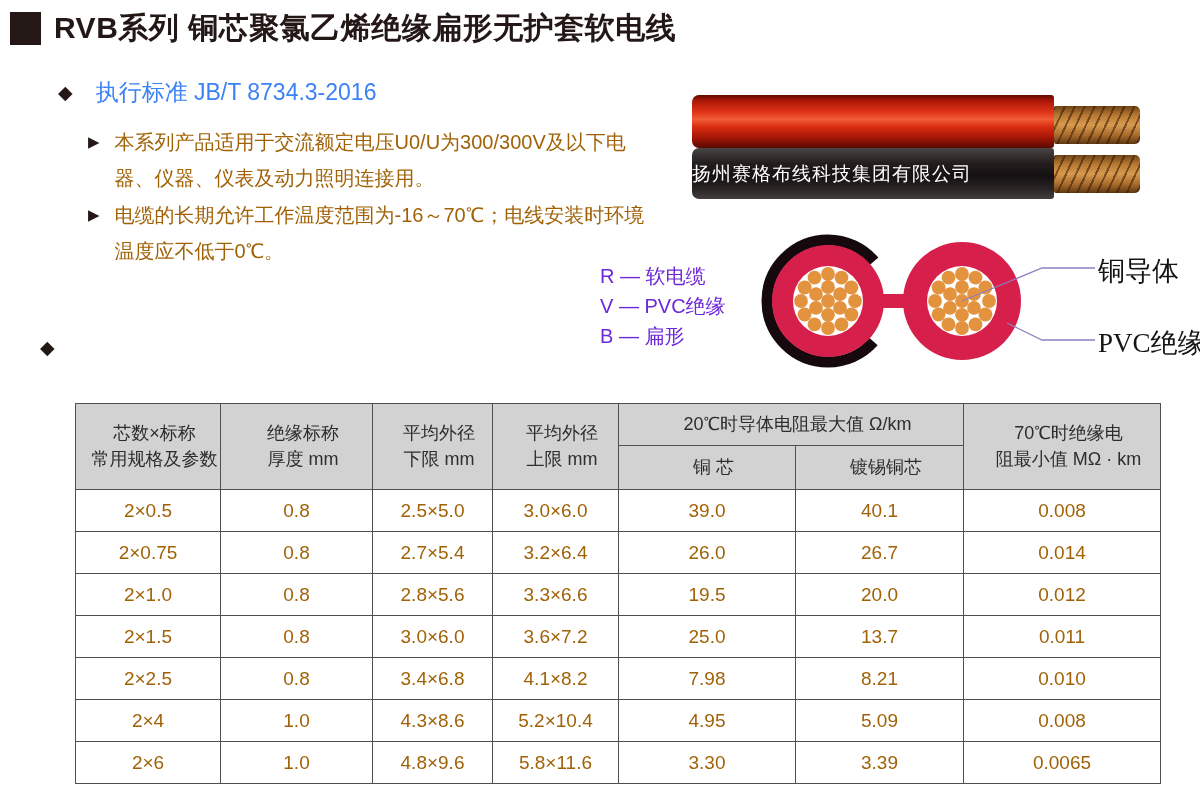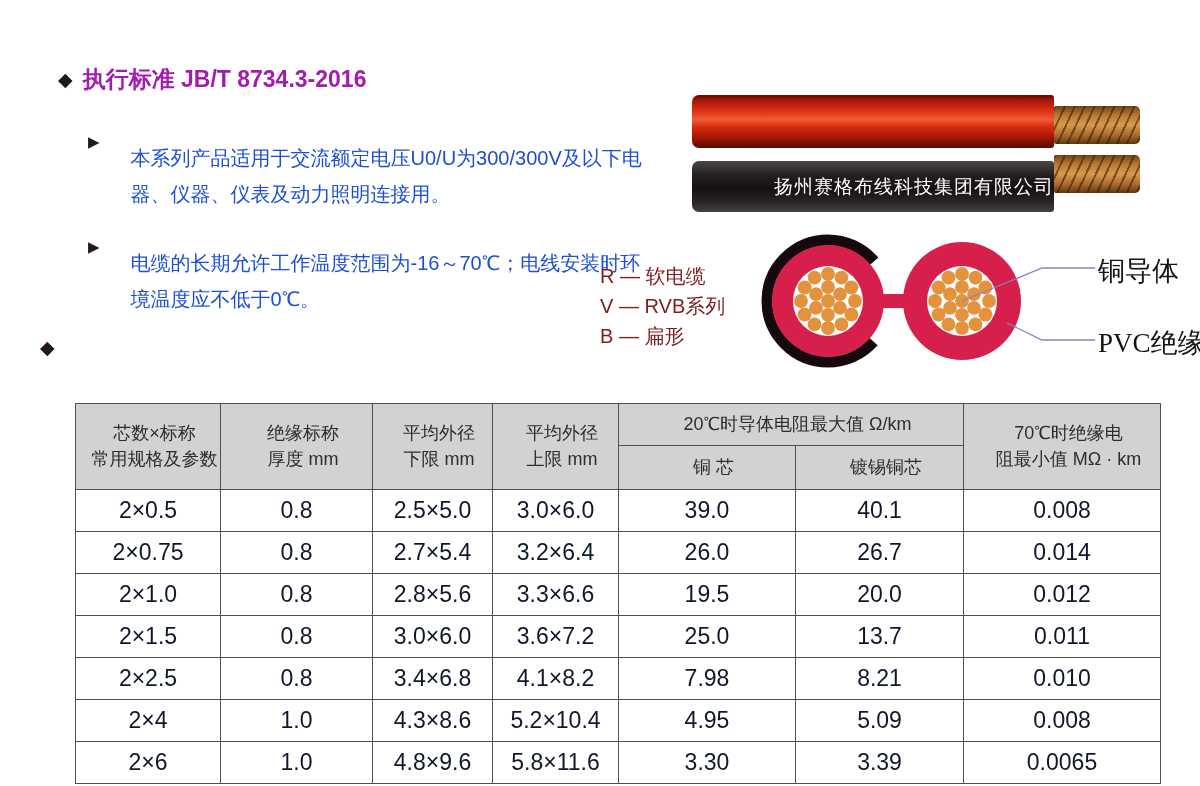--- a/index.html
+++ b/index.html
@@ -6,64 +6,68 @@
   .page{
     position:relative; width:1200px; height:786px; background:#ffffff; overflow:hidden;
     font-family:"Liberation Sans", sans-serif; color:#3e3a39;
   }
   
   .title-row{position:absolute; left:10px; top:8px; display:flex; align-items:center; gap:13px;}
   .title-square{width:31px; height:33px; background:#231815;}
   .page-title{margin:0; font-size:30px; font-weight:bold; color:#231815; letter-spacing:.5px; white-space:nowrap;}
   .std-row{position:absolute; left:58px; top:64px; display:flex; align-items:center; gap:10px;}
   .diamond{font-size:19px; color:#231815; line-height:1;}
-  .std-title{margin:0; font-size:23px; font-weight:bold; color:#a21caf; white-space:nowrap;}
+  .std-title{margin:13px; font-size:23px; font-weight:normal; color:#3b82f6; white-space:nowrap;}
   
   .bullets{position:absolute; left:88px; top:124px; width:575px;}
   .bullet{display:flex; gap:15px; margin-bottom:1px;}
   .bullet .tri{flex:0 0 auto; font-size:15px; line-height:36px; color:#231815;}
-  .bullet p{margin:16px; font-size:20px; line-height:36px; color:#1d4ed8;}
+  .bullet p{margin:0; font-size:20px; line-height:36px; color:#a16207;}
   
   .wire-photo{position:absolute; left:692px; top:95px; width:450px; height:104px;}
   .wire-red{position:absolute; left:0; top:0; width:362px; height:53px;
     border-radius:7px 3px 3px 7px;
     background:linear-gradient(180deg,#5e0b03 0%,#a81507 10%,#e03318 32%,#ef5c35 46%,#d92d10 60%,#a01505 82%,#560a02 100%);}
   .wire-black{position:absolute; left:0; top:53px; width:362px; height:51px;
-    border-radius:7px 3px 3px 7px; display:flex; align-items:center; justify-content:flex-end;
-    background:linear-gradient(180deg,#4a4645 0%,#241d1e 30%,#151011 55%,#2c2726 82%,#454040 100%);margin-top:13px;}
+    border-radius:7px 3px 3px 7px; display:flex; align-items:center; justify-content:flex-start;
+    background:linear-gradient(180deg,#4a4645 0%,#241d1e 30%,#151011 55%,#2c2726 82%,#454040 100%);}
   .brand-text{color:#ffffff; font-family:"Liberation Serif", serif; font-size:19px; letter-spacing:1px; white-space:nowrap;}
   .copper{position:absolute; left:362px; width:86px; height:38px; border-radius:2px 5px 5px 2px;
     background:
       repeating-linear-gradient(115deg, rgba(55,25,2,.55) 0 2px, rgba(255,255,255,0) 2px 9px),
       linear-gradient(180deg,#6f4418 0%,#b87a33 25%,#d79a4e 50%,#a5682a 78%,#5d3811 100%);}
   .copper-top{top:11px;}
   .copper-bot{top:60px;}
   
   .legend{position:absolute; left:600px; top:261px;}
-  .legend-line{font-size:20px; line-height:30px; color:#7f1d1d; white-space:nowrap;}
+  .legend-line{font-size:20px; line-height:30px; color:#6d28d9; white-space:nowrap;}
   .xsection{position:absolute; left:755px; top:228px;}
   .dlabel{position:absolute; font-family:"Liberation Serif", serif; font-size:27px; color:#141414; white-space:nowrap;}
   .dlabel-conductor{left:1098px; top:253px;}
   .dlabel-insulation{left:1098px; top:325px;}
   
   .section-row{position:absolute; left:40px; top:338px; display:flex; align-items:center; gap:12px;}
   .section-title{margin:0; font-size:23px; font-weight:bold; color:#231815; white-space:nowrap;}
   
   .spec-table{position:absolute; left:75px; top:403px; width:1085px; border-collapse:collapse; table-layout:fixed;}
   .spec-table th,.spec-table td{border:1px solid #4f4f51; text-align:center; vertical-align:middle; padding:0;}
   .spec-table thead th{background:#d2d2d2; font-weight:normal; font-size:18px; color:#2d2d2d; line-height:1.4;padding-left:13px;}
   .spec-table thead tr.hrow1 th{height:41px;}
   .spec-table thead tr.hrow2 th{height:43px;}
-  .spec-table tbody td{height:41px; background:#ffffff; font-size:23px; color:#0f172a;}
+  .spec-table tbody td{height:41px; background:#ffffff; font-size:19px; color:#a16207;}
 </style>
 </head>
 <body>
 
 <div class="page">
 
+  <div class="title-row">
+    <span class="title-square"></span>
+    <h1 class="page-title">RVB系列 铜芯聚氯乙烯绝缘扁形无护套软电线</h1>
+  </div>
 
   <div class="std-row">
     <span class="diamond">◆</span>
     <h2 class="std-title">执行标准 JB/T 8734.3-2016</h2>
   </div>
 
   <div class="bullets">
     <div class="bullet">
       <span class="tri">▶</span>
       <p>本系列产品适用于交流额定电压U0/U为300/300V及以下电器、仪器、仪表及动力照明连接用。</p>
@@ -78,21 +82,21 @@
     <div class="wire-red"></div>
     <div class="wire-black">
       <span class="brand-text">扬州赛格布线科技集团有限公司</span>
     </div>
     <div class="copper copper-top"></div>
     <div class="copper copper-bot"></div>
   </div>
 
   <div class="legend">
     <div class="legend-line">R — 软电缆</div>
-    <div class="legend-line">V — RVB系列</div>
+    <div class="legend-line">V — PVC绝缘</div>
     <div class="legend-line">B — 扁形</div>
   </div>
 
   <svg class="xsection" width="445" height="152" viewBox="0 0 445 152">
 
     <circle cx="73" cy="73" r="61" fill="none" stroke-width="11" stroke-dasharray="295 88.3" stroke-dashoffset="339" stroke="#16090e"></circle>
     <circle cx="73" cy="73" r="56" fill="#d6204b"></circle>
     <rect x="124" y="66" width="32" height="14" fill="#d6204b"></rect>
     <circle cx="207" cy="73" r="59" fill="#d6204b"></circle>
     <circle cx="73" cy="73" r="35" fill="#ffffff"></circle>

